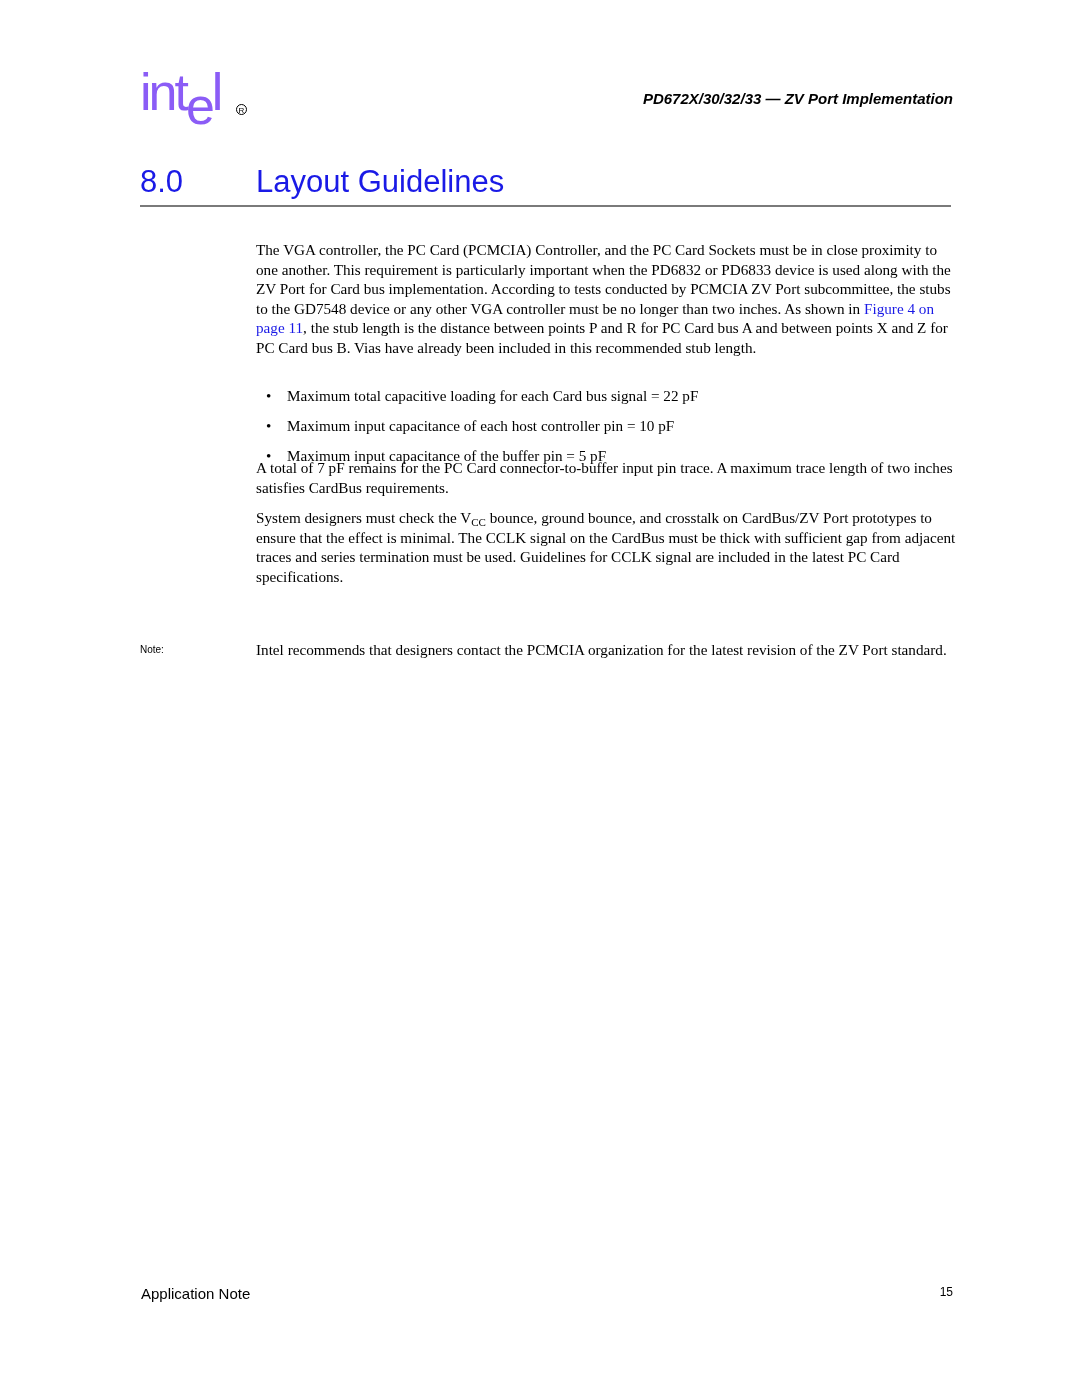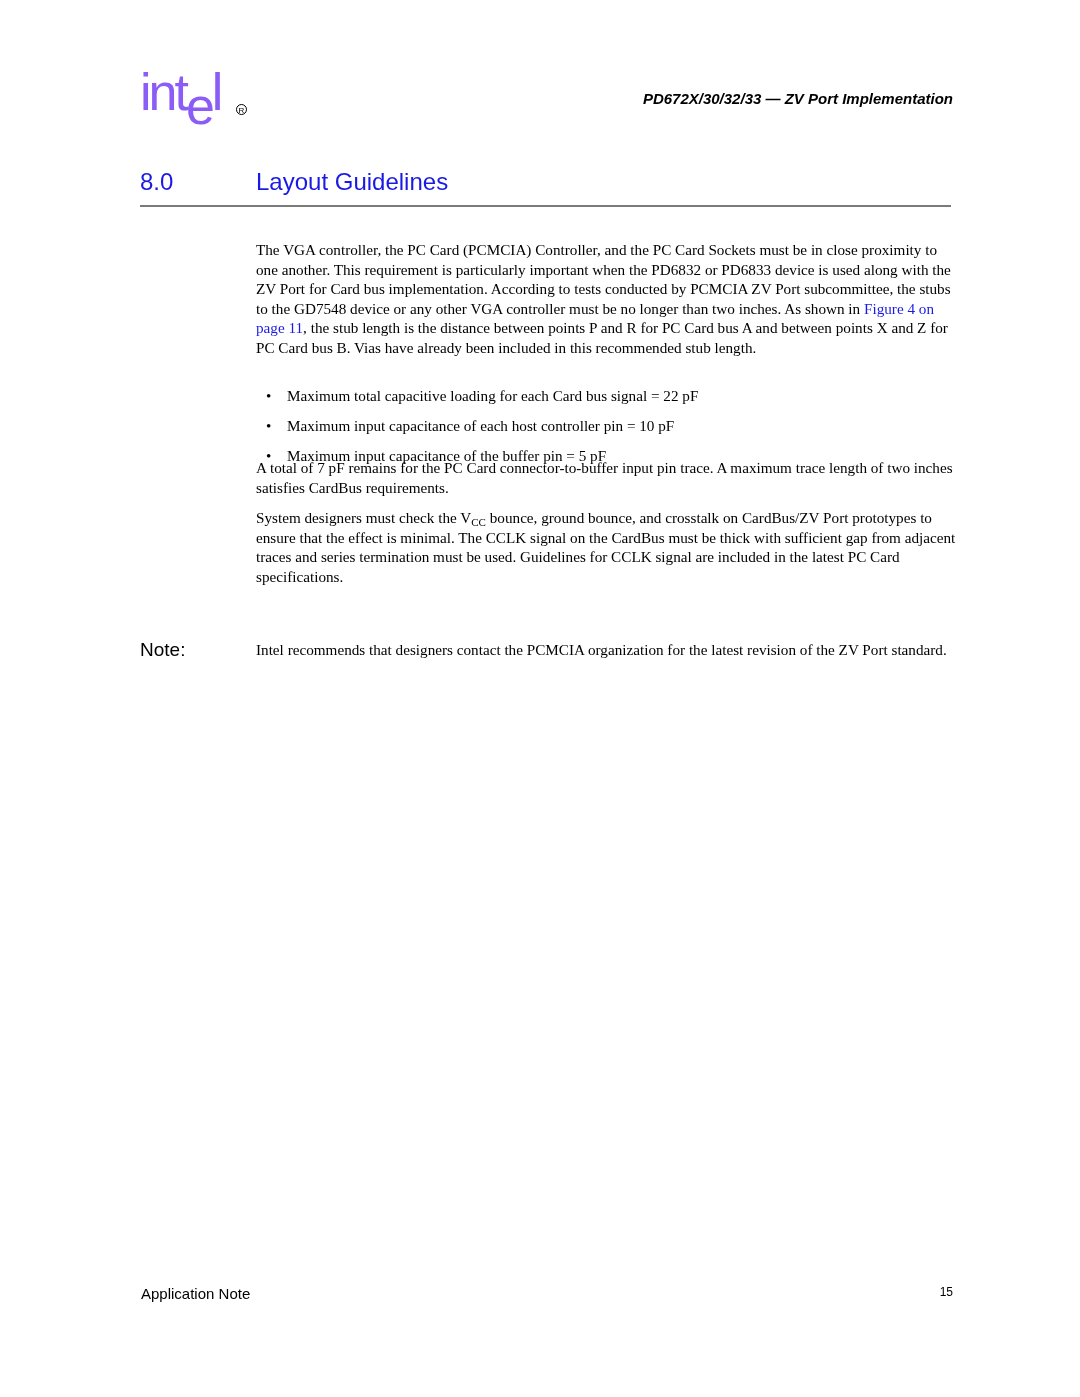--- a/index.html
+++ b/index.html
@@ -60,21 +60,21 @@
       font-style: italic;
       font-size: 15px;
       color: #000;
     }
     .section-heading {
       position: absolute;
       left: 140px;
       top: 166px;
       width: 811px;
       font-family: "Liberation Sans", sans-serif;
-      font-size: 24px;
+      font-size: 31px;
       color: #1a1ae6;
       line-height: 32px;
     }
     .section-heading .num {
       display: inline-block;
       width: 116px;
     }
     .rule {
       position: absolute;
       left: 140px;
@@ -122,21 +122,21 @@
       position: absolute;
       left: 140px;
       top: 640px;
       width: 816px;
     }
     .note-label {
       position: absolute;
       left: 0;
       top: 0;
       font-family: "Liberation Sans", sans-serif;
-      font-size: 19px;
+      font-size: 10px;
       line-height: 19.5px;
     }
     .note-text {
       position: absolute;
       left: 116px;
       top: 0;
       width: 700px;
       font-family: "Liberation Serif", serif;
       font-size: 15.2px;
       line-height: 19.5px;

